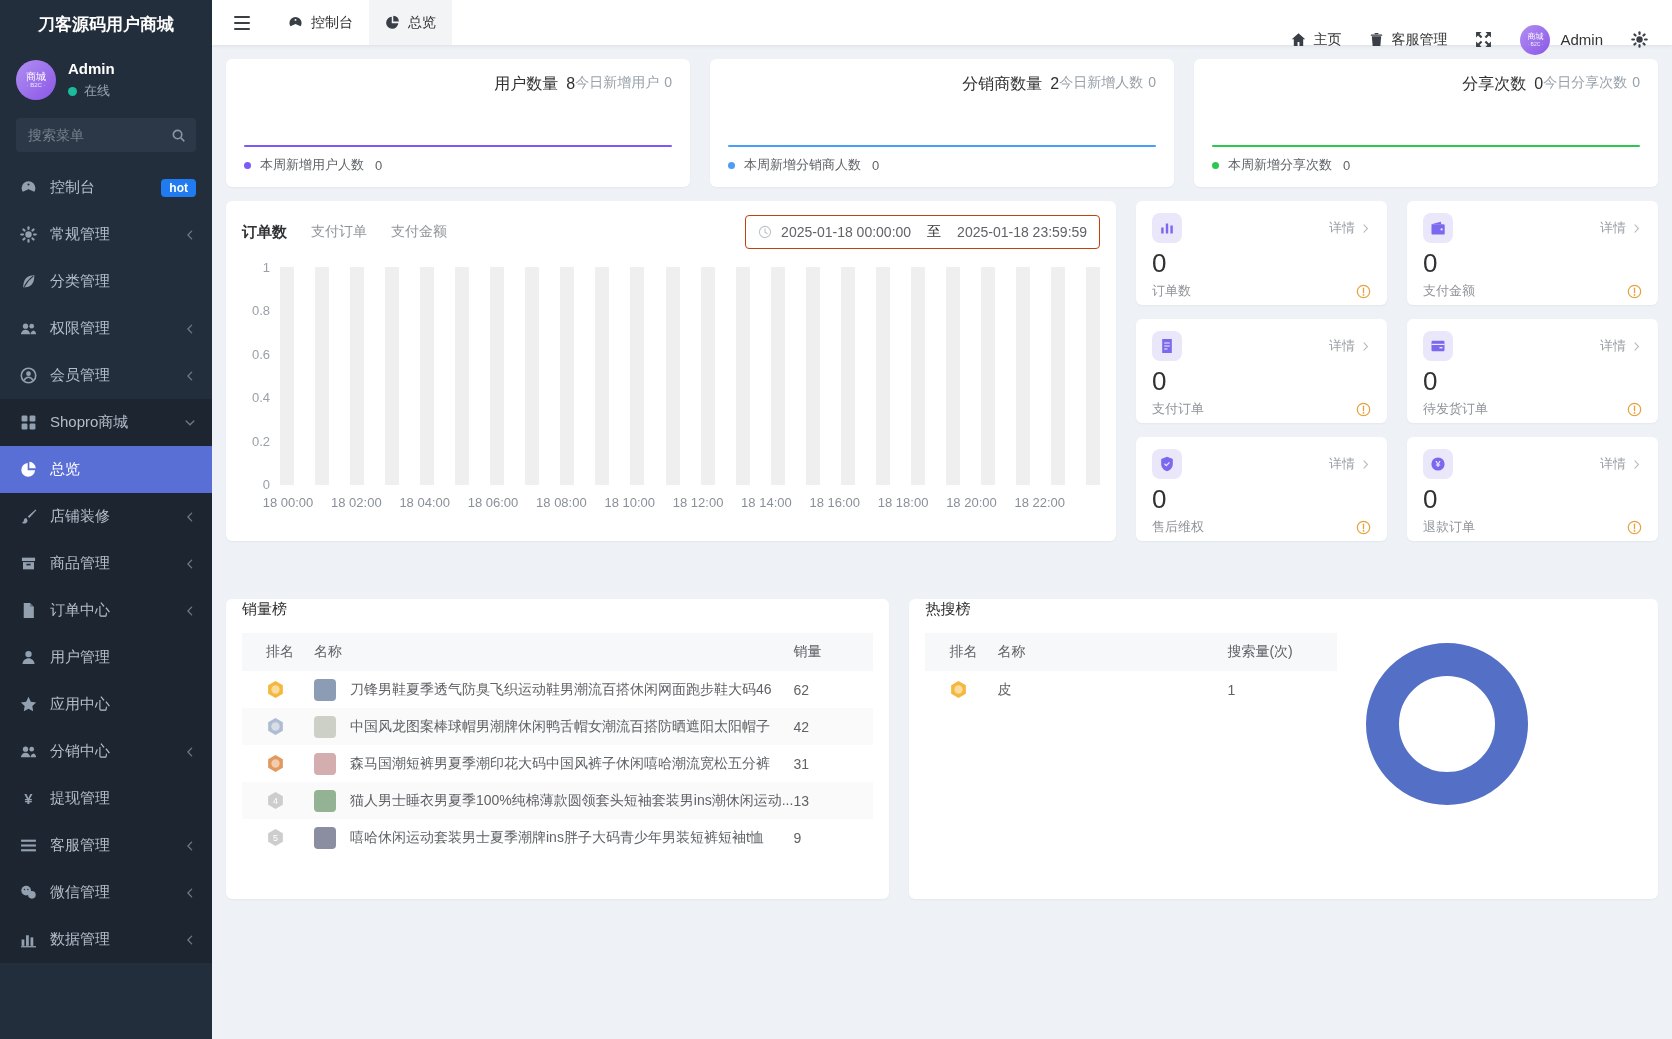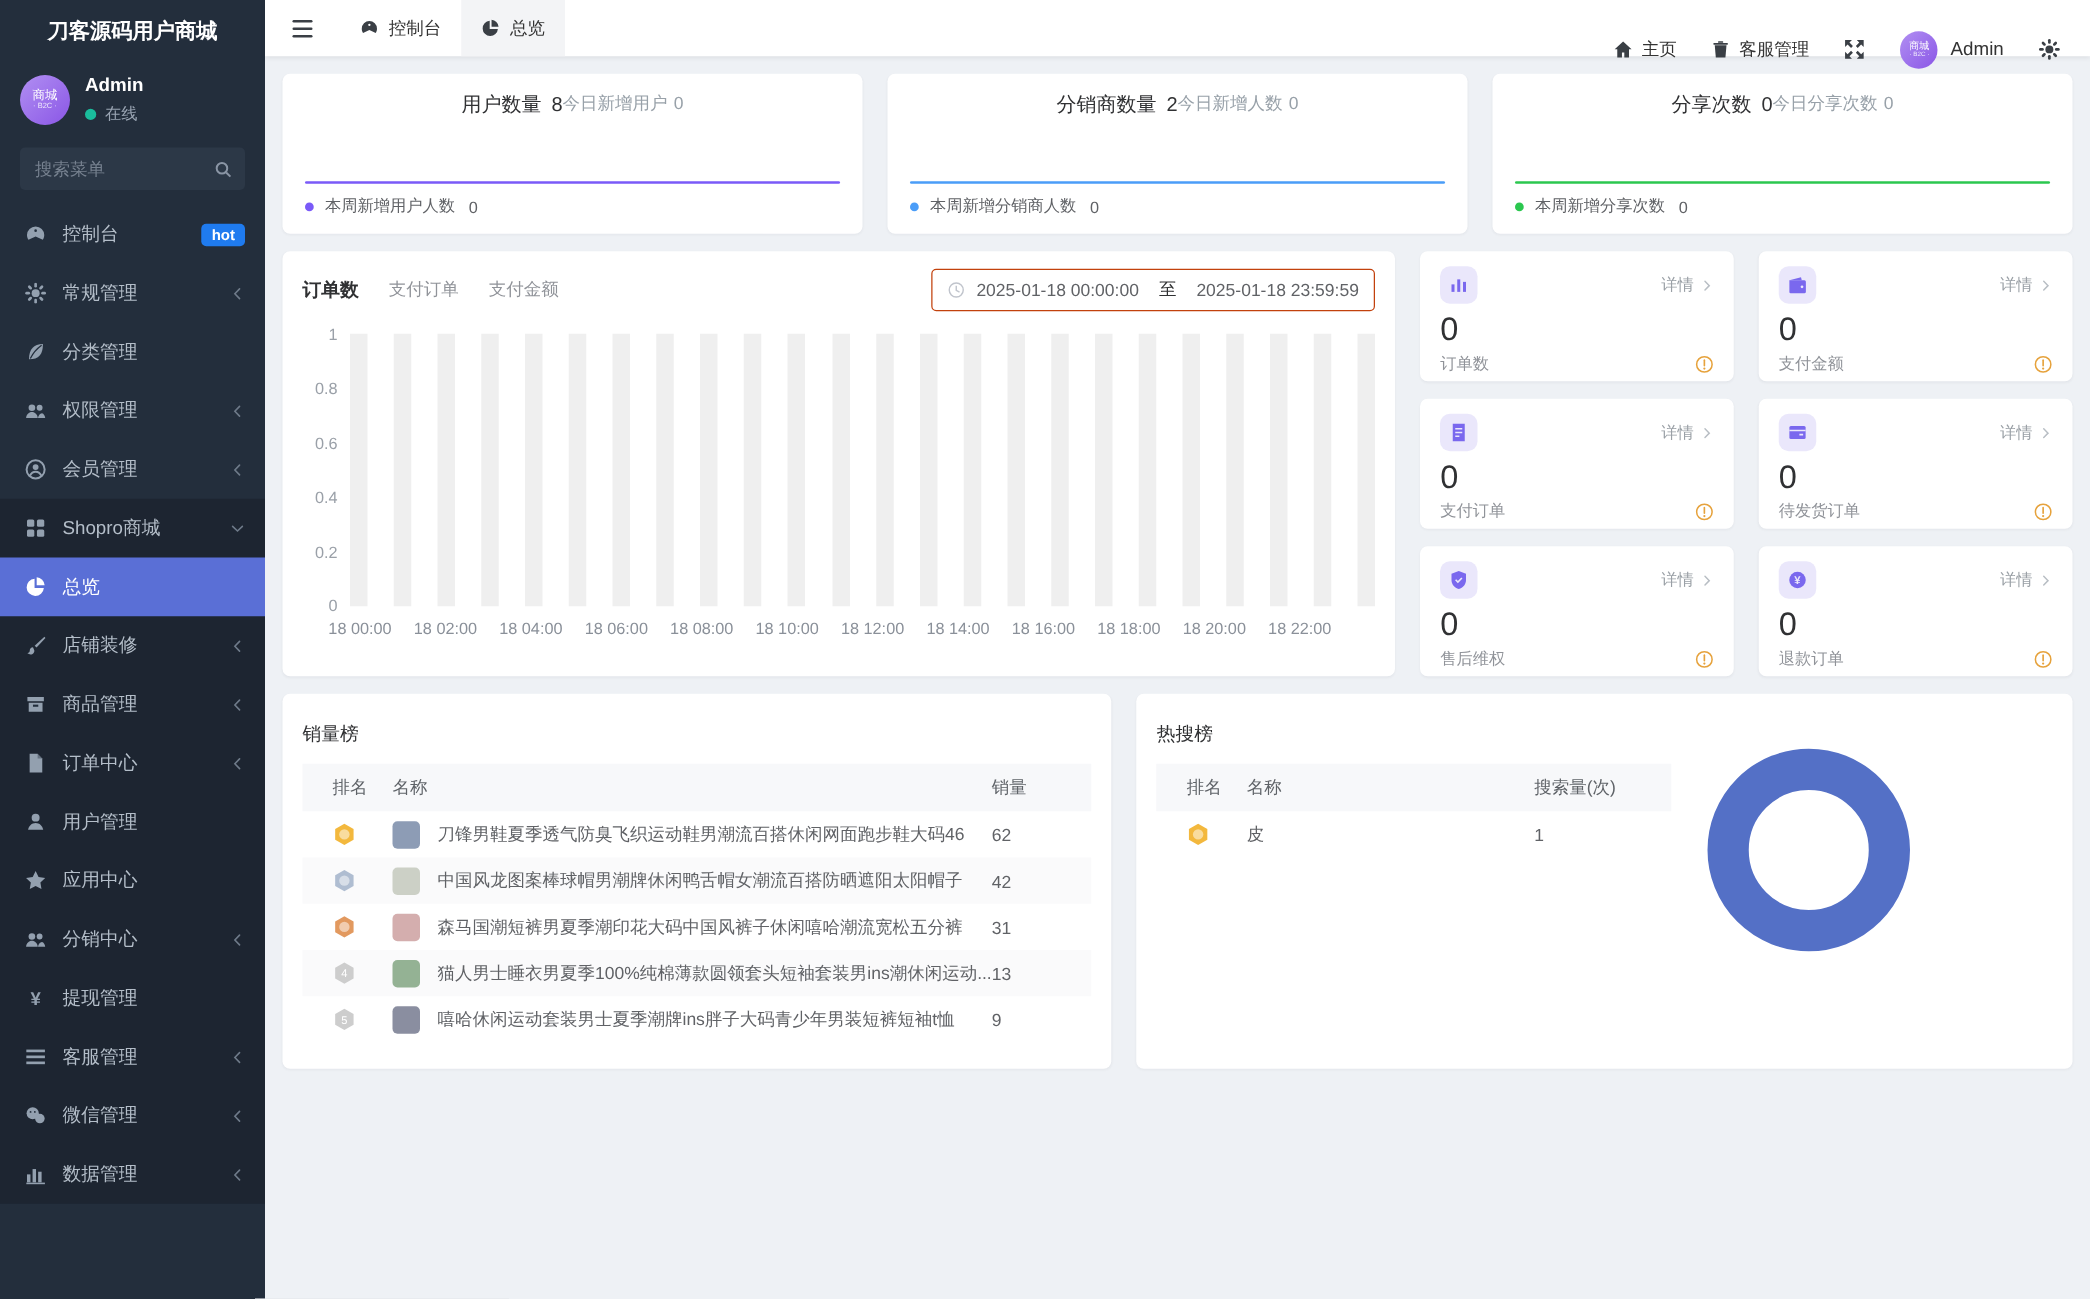--- a/index.html
+++ b/index.html
@@ -45,21 +45,21 @@
   .tavatar .t1{font-size:8px;line-height:9px;}
   .tavatar .t2{font-size:5px;opacity:.85;line-height:6px;}
   .tuname{font-size:15px;color:#333;}
 
   
   .content{position:absolute;left:212px;top:45px;right:0;bottom:0;padding:14px;box-sizing:border-box;}
   .card{background:#fff;border-radius:6px;box-shadow:0 1px 2px rgba(31,45,61,.05);}
 
   .statrow{display:flex;gap:20px;}
   .scard{flex:1;height:128px;padding:15px 18px;box-sizing:border-box;position:relative;}
-  .shead{display:flex;justify-content:center;align-items:flex-start;}
+  .shead{display:flex;justify-content:flex-end;align-items:flex-start;}
   .stitle{font-size:16px;color:#303133;display:flex;gap:8px;align-items:baseline;}
   .ssub{font-size:14px;color:#98a1a9;display:flex;gap:5px;}
   .sline{position:absolute;left:18px;right:18px;top:86px;height:2px;border-radius:1px;}
   .sfoot{position:absolute;left:18px;bottom:13px;display:flex;align-items:center;gap:9px;font-size:13px;color:#606266;}
   .dot2{width:7px;height:7px;border-radius:50%;display:inline-block;flex:none;}
   .sfoot .fv{margin-left:2px;}
 
   .midrow{display:flex;gap:20px;margin-top:14px;}
   .chartcard{flex:878;height:340px;padding:14px 16px;box-sizing:border-box;}
   .chead{display:flex;justify-content:space-between;align-items:center;}
@@ -84,21 +84,21 @@
   .dtop{display:flex;justify-content:space-between;align-items:center;}
   .dicon{width:30px;height:30px;border-radius:8px;background:#eae7fb;color:#7a68ee;padding:7px;box-sizing:border-box;}
   .dlink{color:#9aa0a6;font-size:13px;display:flex;align-items:center;gap:5px;cursor:pointer;}
   .chev{width:11px;height:11px;color:#b8bec4;}
   .dnum{font-size:26px;color:#303133;margin-top:7px;line-height:1.05;}
   .dbot{display:flex;justify-content:space-between;align-items:center;margin-top:5px;}
   .dlabel{font-size:13px;color:#909399;}
   .warn{width:15px;height:15px;color:#e6a23c;}
 
   .botrow{display:flex;gap:20px;margin-top:14px;}
-  .tcard{padding:23px 16px;box-sizing:border-box;height:300px;}
+  .tcard{padding:1px 16px;box-sizing:border-box;height:300px;margin-top:44px;}
   .sales{flex:654;}
   .hot{flex:756;position:relative;}
   .ttitle{font-size:15px;color:#303133;}
   .thead{display:flex;background:#f7f8fa;height:38px;align-items:center;margin-top:14px;font-size:14px;color:#5f6368;}
   .trow{display:flex;height:37px;align-items:center;font-size:14px;color:#606266;}
   .tbody .trow:nth-of-type(even){background:#fafafb;}
   .c-rank{width:72px;padding-left:24px;box-sizing:border-box;display:flex;align-items:center;}
   .c-name{flex:1;display:flex;align-items:center;gap:14px;min-width:0;}
   .c-val{width:80px;flex:none;}
   .thumb{width:22px;height:22px;border-radius:4px;display:inline-block;flex:none;}

